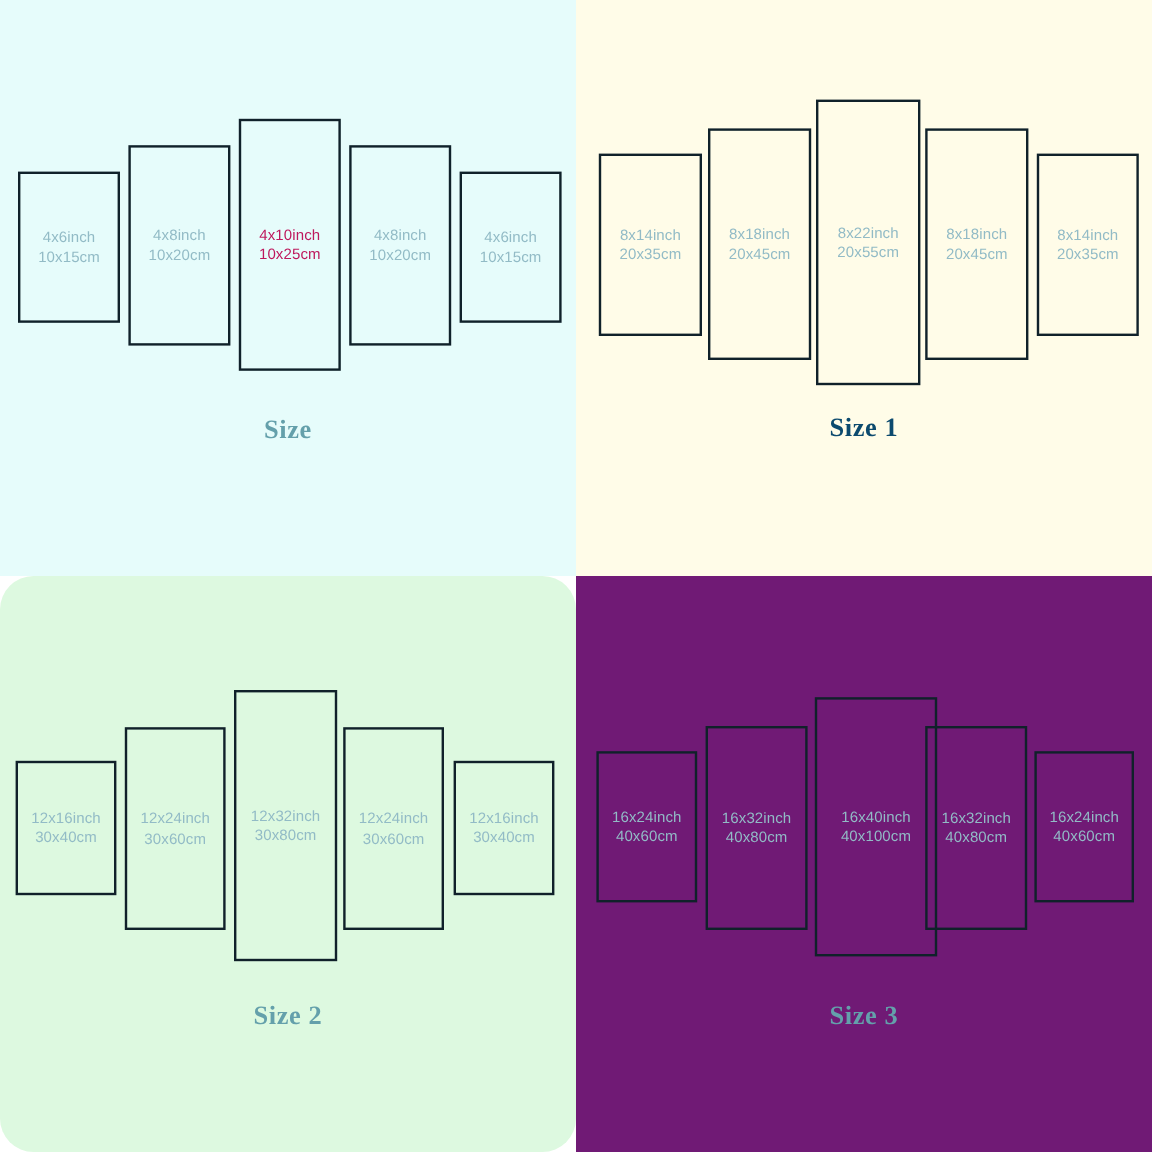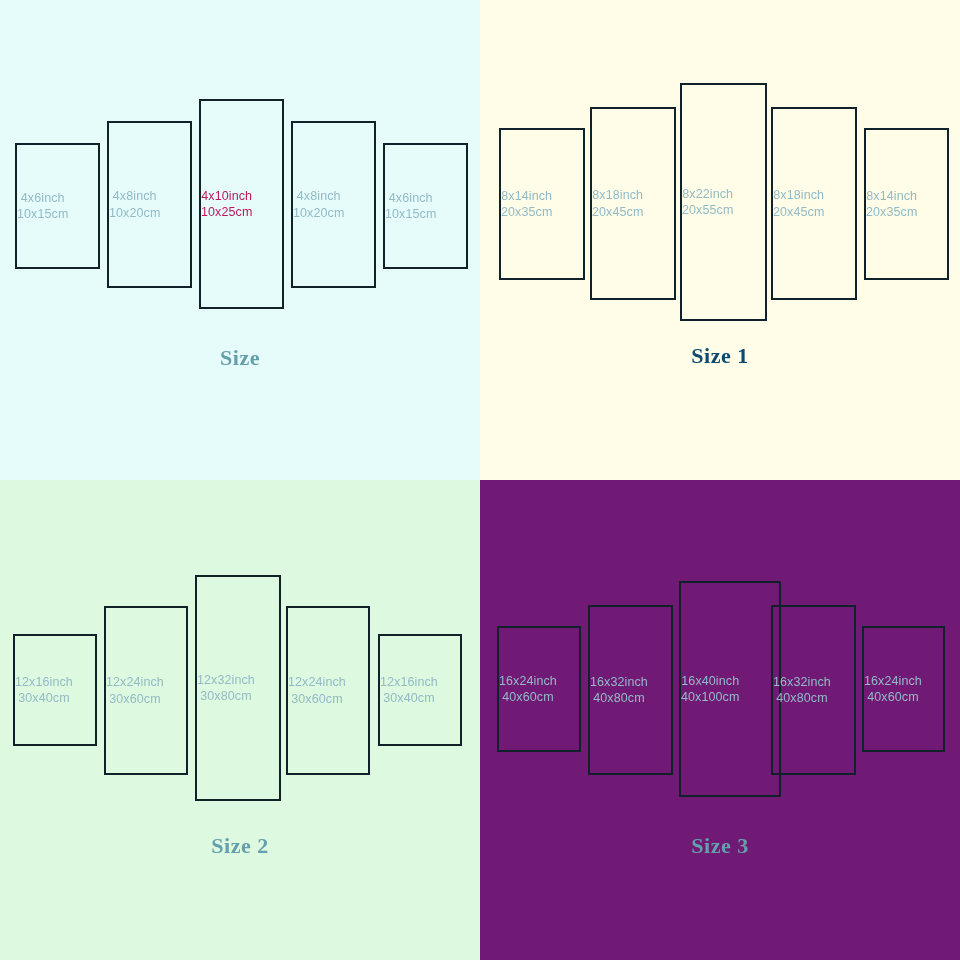--- a/index.html
+++ b/index.html
@@ -34,20 +34,21 @@
     width: 480px;
     height: 480px;
   }
   .panel {
     position: absolute;
     box-sizing: border-box;
     border: 2px solid #10212a;
     background: transparent;
     display: flex;
     align-items: center;
+    justify-content: center;
   }
   .panel-label {
     text-align: center;
     color: #92bbc6;
     font-family: "Liberation Sans", sans-serif;
     font-size: 12.5px;
     line-height: 1.32;
     letter-spacing: 0.1px;
     white-space: nowrap;
     font-weight: 400;
@@ -133,21 +134,21 @@
         </div>
         <div class="panel" style="left: 384px; top: 128px; width: 85px; height: 152px; border-color: rgb(16, 33, 42);">
           <div class="panel-label" style="color: rgb(146, 187, 198);">
             <span class="lbl-line">8x14inch</span>
             <span class="lbl-line">20x35cm</span>
           </div>
         </div>
       </div>
       <div class="quadrant-title" style="top: 343px; color: #0c4a6e;">Size 1</div>
     </div>
-    <div class="quadrant" style="background: rgb(221, 249, 224);">
+    <div class="quadrant" style="background: rgb(221, 249, 224); border-radius: 28px;">
       <div class="panel-cluster">
         <div class="panel" style="left: 13px; top: 154px; width: 84px; height: 112px; border-color: rgb(16, 33, 42);">
           <div class="panel-label" style="color: rgb(146, 187, 198);">
             <span class="lbl-line">12x16inch</span>
             <span class="lbl-line">30x40cm</span>
           </div>
         </div>
         <div class="panel" style="left: 104px; top: 126px; width: 84px; height: 169px; border-color: rgb(16, 33, 42);">
           <div class="panel-label" style="color: rgb(146, 187, 198);">
             <span class="lbl-line">12x24inch</span>

